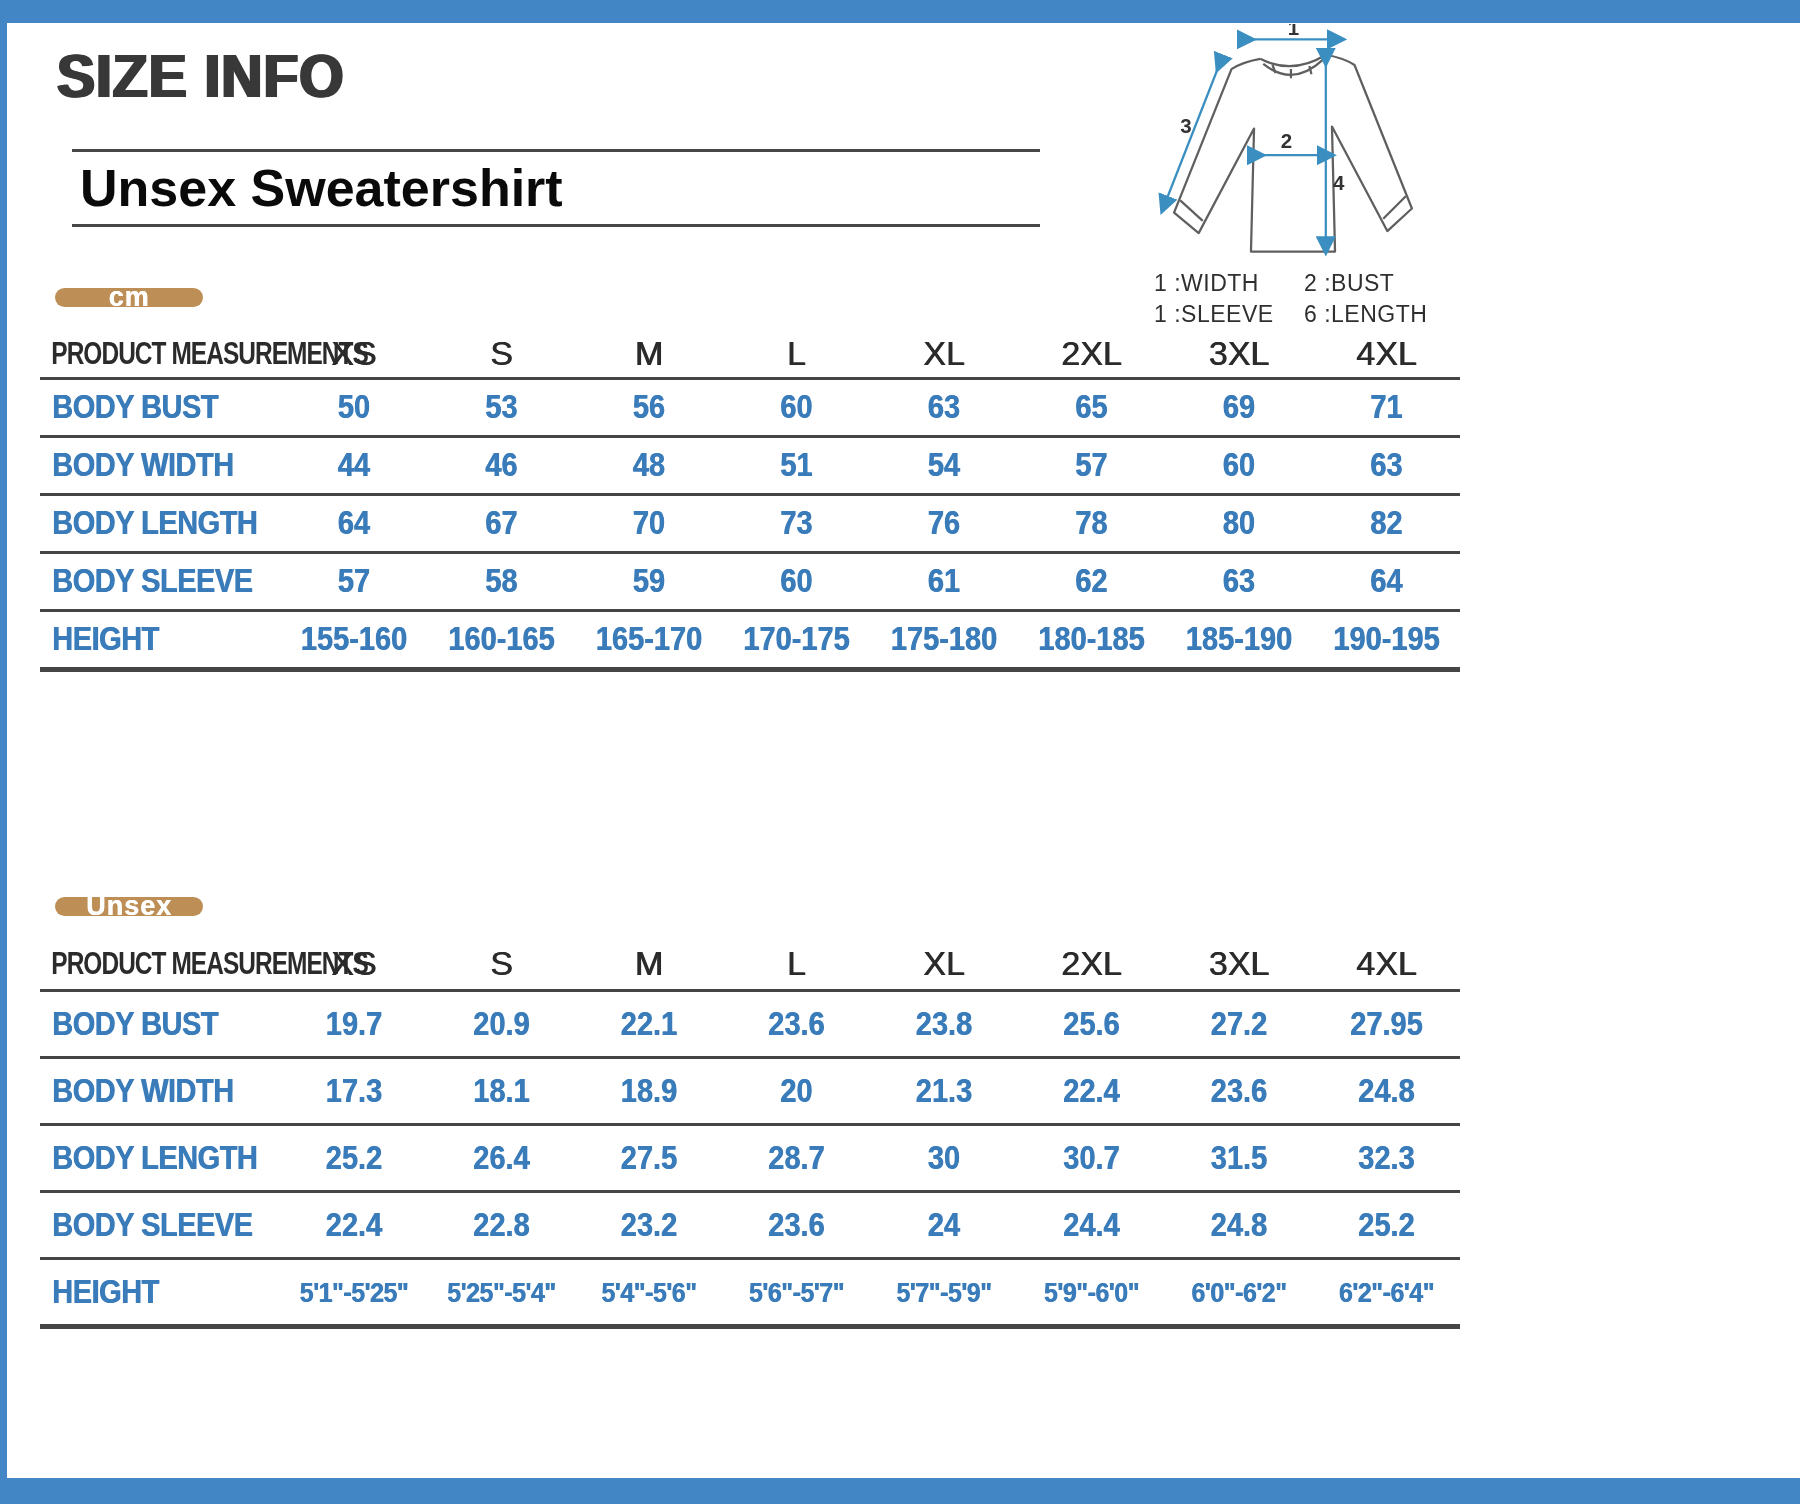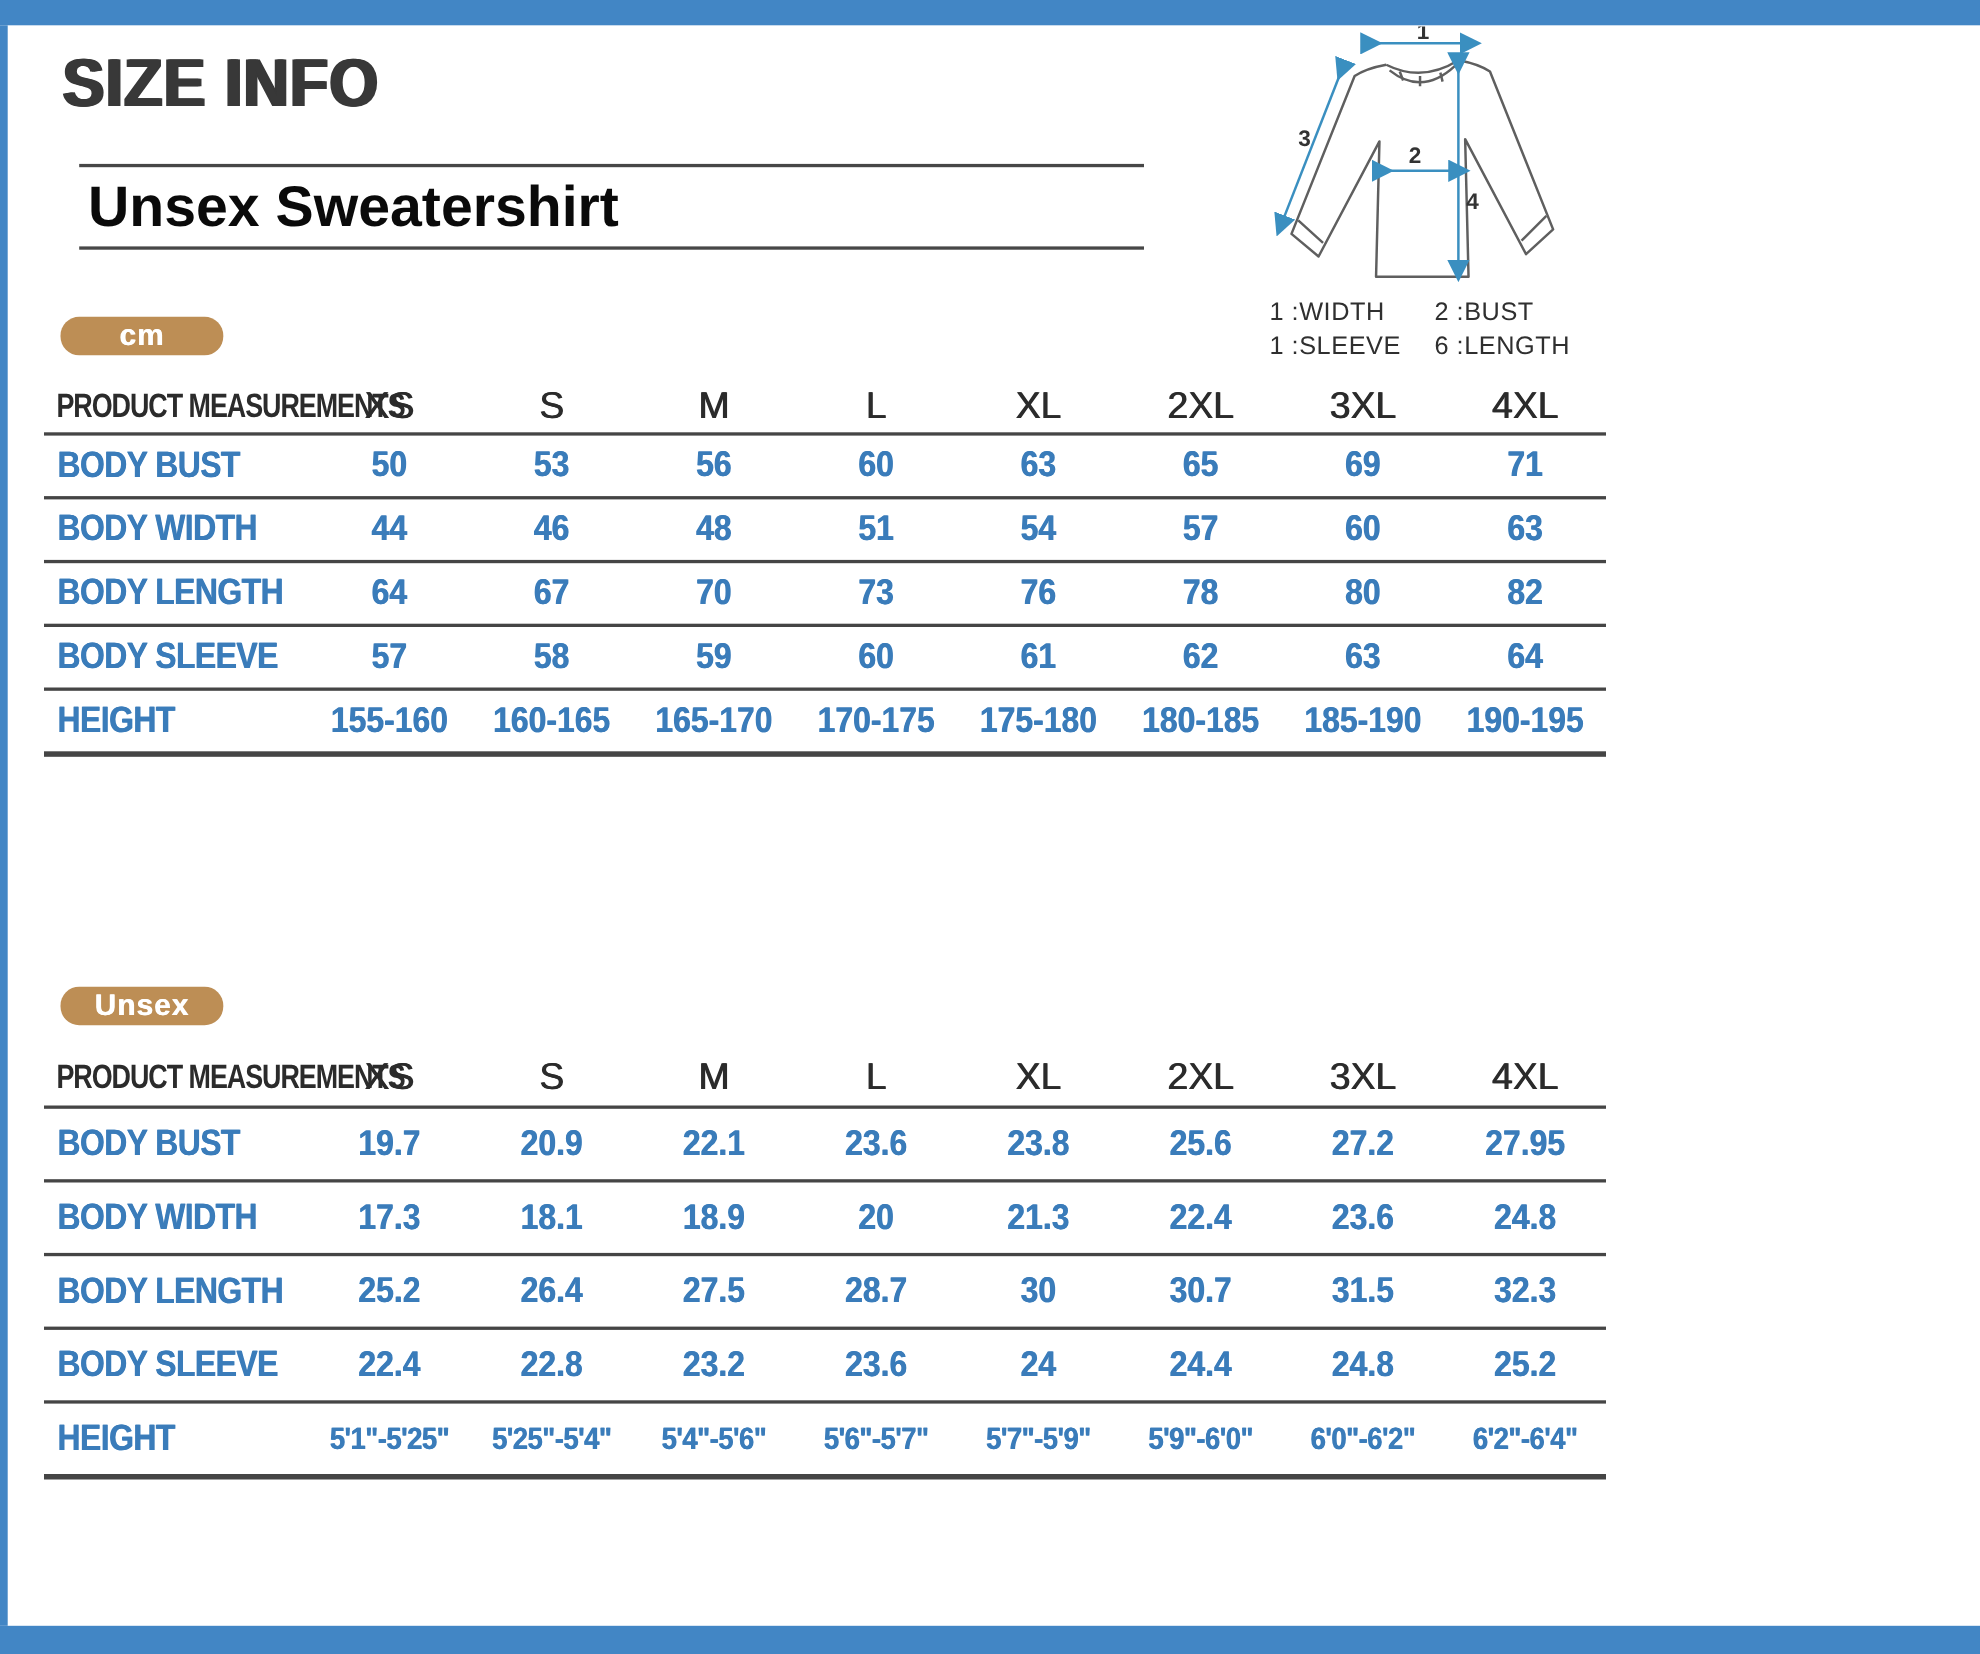--- a/index.html
+++ b/index.html
@@ -34,21 +34,21 @@
   .legend{
     margin:2px 0 0 26px;display:grid;grid-template-columns:150px 150px;row-gap:4px;
     font-size:23px;font-weight:normal;color:#2f2f2f;letter-spacing:0.5px;
   }
 
   
   .table-section{position:absolute;left:40px;width:1420px;}
   #table-cm{top:288px;}
   #table-inches{top:897px;}
   .unit-badge{
-    width:148px;height:35px;margin-left:15px;border-radius:17px;
+    width:148px;height:19px;margin-left:15px;border-radius:17px;
     background:#bd8e55;color:#fff;font-size:27px;font-weight:bold;
     display:flex;align-items:center;justify-content:center;letter-spacing:1px;
     text-shadow:0.5px 0 0 currentColor;
   }
   #table-cm .tbl{margin-top:22px;}
   #table-inches .tbl{margin-top:21px;}
   .trow{
     display:grid;grid-template-columns:240px repeat(8,1fr);
     align-items:center;border-bottom:3px solid #454545;
   }

